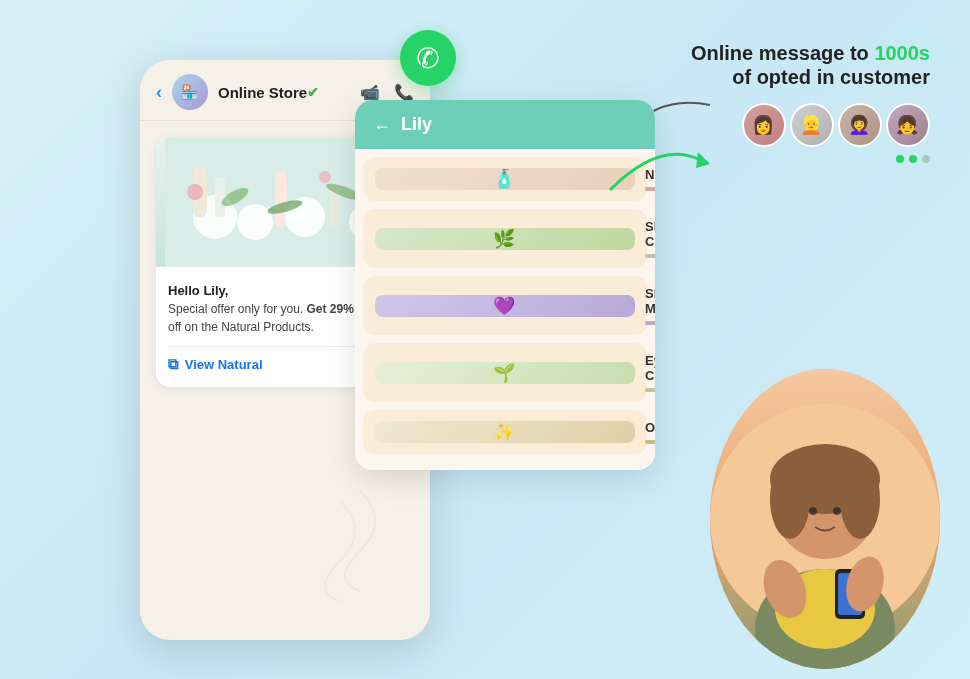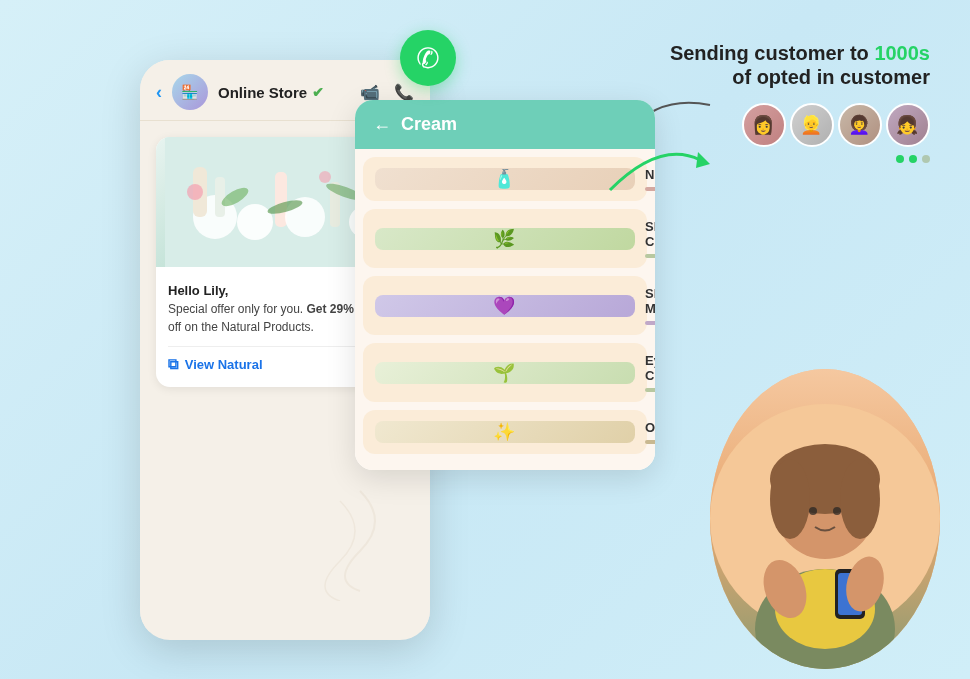--- a/index.html
+++ b/index.html
@@ -46,21 +46,20 @@
       align-items: center;
       justify-content: center;
       font-size: 14px;
     }
     .store-name {
       font-weight: 700;
       font-size: 15px;
       color: #222;
       display: flex;
       align-items: center;
-      gap: 5px;
     }
     .verified-badge {
       color: #4CAF50;
       font-size: 14px;
     }
     .phone-icons {
       margin-left: auto;
       display: flex;
       gap: 14px;
       color: #555;
@@ -426,21 +425,21 @@
           <span>View Natural</span>
         </div>
       </div>
     </div>
   </div>
 </div>
 
 <div class="menu-panel">
   <div class="menu-header">
     <span class="menu-back">←</span>
-    <span>Cream</span>
+    <span>Lily</span>
   </div>
   <div class="menu-items">
 
     <div class="menu-item">
       <div class="menu-item-img img-neutrogena">🧴</div>
       <div class="menu-item-info">
         <div class="menu-item-name">Neutrogena</div>
         <div class="menu-item-bar bar-neutrogena"></div>
       </div>
 
@@ -485,21 +484,21 @@
   </div>
 </div>
 
 <svg style="position:absolute; left:600px; top:130px; width:120px; height:80px;" viewBox="0 0 120 80">
   <path d="M 10 60 Q 60 10 100 30" stroke="#25D366" stroke-width="3" fill="none"></path>
   <polygon points="98,22 110,34 96,38" fill="#25D366"></polygon>
 </svg>
 
 <div class="sending-section">
   <div class="sending-title">
-    <span>Sending customer to</span>
+    <span>Online message to</span>
     <span class="highlight" style="color:#25D366;margin-top:20px;">1000s</span>
   </div>
   <div class="sending-subtitle">of opted in customer</div>
 
   <div class="avatars-row">
     <div class="avatar-circle av1">👩</div>
     <div class="avatar-circle av2">👱</div>
     <div class="avatar-circle av3">👩‍🦱</div>
     <div class="avatar-circle av4">👧</div>
   </div>

